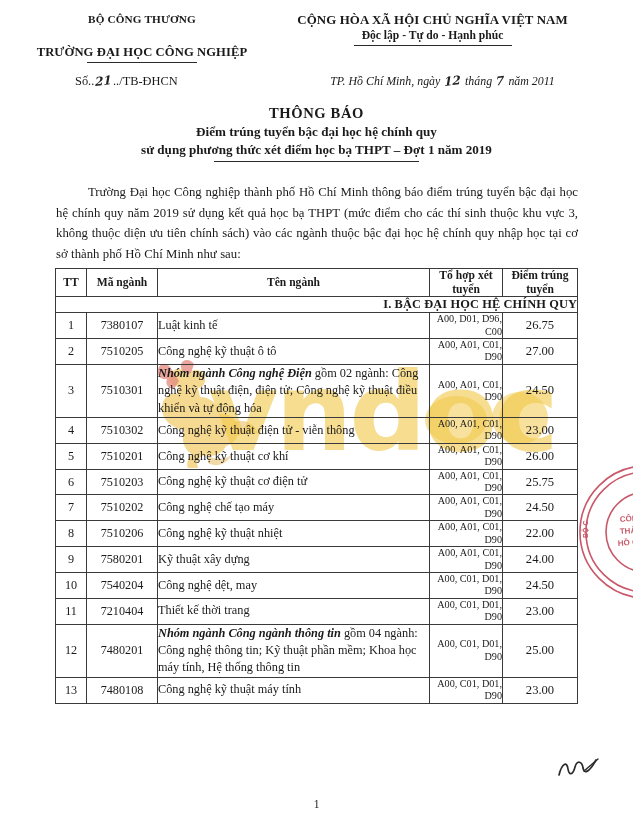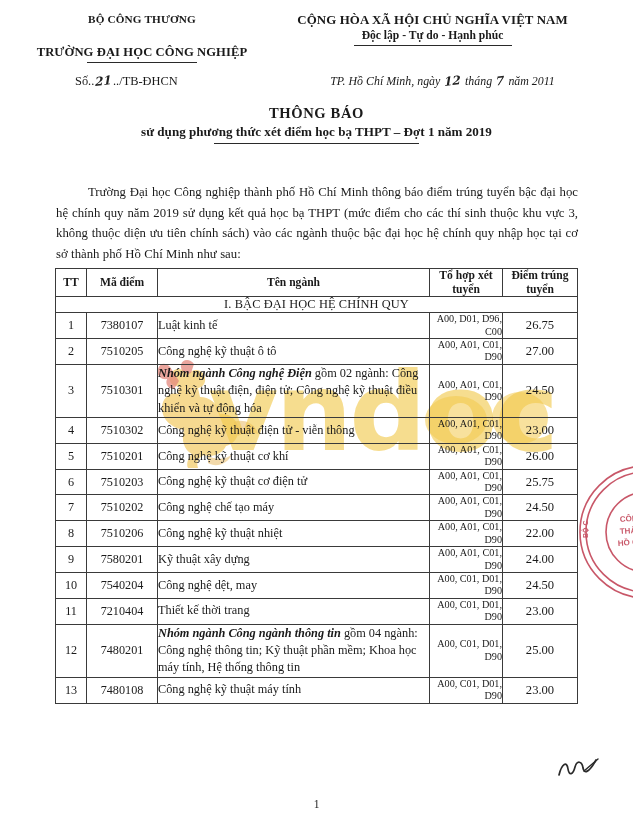--- a/index.html
+++ b/index.html
@@ -173,22 +173,22 @@
     line-height: 13.6px;
     padding: 5px 2px;
   }
   .c-tt   { width: 30px;  text-align: center; font-size: 12.2px; }
   .c-code { width: 70px;  text-align: center; font-size: 12.2px; }
   .c-name { width: 271px; text-align: left;   font-size: 12.3px; padding: 3px 7px 3px 8px; line-height: 17.4px; }
   .c-grp  { width: 72px;  text-align: right; font-size: 10.2px; line-height: 12.4px; padding: 3px 1px; }
   .c-pt   { width: 74px;  text-align: center; font-size: 12.6px; }
   td.section {
     font-size: 12.4px;
-    font-weight: normal;
-    text-align: center;
+    font-weight: bold;
+    text-align: right;
     padding: 4px 0 4px 8px;
     letter-spacing: .1px;
   }
   .grp-bold-italic { font-weight: bold; font-style: italic; }
 
   
   .pageno {
     position: absolute;
     top: 798px;
     left: 0;
@@ -280,20 +280,21 @@
       <span>TP. Hồ Chí Minh, ngày</span>
       <span class="hand">12</span>
       <span>tháng</span>
       <span class="hand">7</span>
       <span>năm 2011</span>
     </div>
   </div>
 
   <div class="titleblock">
     <div class="t-main">THÔNG BÁO</div>
+    <div class="t-sub1">Điểm trúng tuyển bậc đại học hệ chính quy</div>
     <div class="t-sub2">sử dụng phương thức xét điểm học bạ THPT – Đợt 1 năm 2019</div>
     <div class="rule rule-title"></div>
   </div>
 
   <div class="intro">Trường Đại học Công nghiệp thành phố Hồ Chí Minh thông báo điểm trúng tuyển bậc đại học hệ chính quy năm 2019 sử dụng kết quả học bạ THPT (mức điểm cho các thí sinh thuộc khu vực 3, không thuộc diện ưu tiên chính sách) vào các ngành thuộc bậc đại học hệ chính quy nhập học tại cơ sở thành phố Hồ Chí Minh như sau:</div>
 
   <div class="wm">
     <svg class="wm-logo" viewBox="0 0 120 118">
       <g fill="#f0c14a" opacity="0.85">
         <path d="M40 18 C33 10 24 12 22 20 C20 27 26 31 31 30 L30 38 C22 36 14 42 14 52 C14 64 24 72 36 74
@@ -314,21 +315,21 @@
   </div>
 
   <div class="hl" style="left:425px; top:396px; width:62px; height:48px;"></div>
   <div class="hl" style="left:492px; top:392px; width:56px; height:52px;"></div>
   <div class="hl" style="left:536px; top:400px; width:38px; height:38px; background:#fff; opacity:.0;"></div>
 
   <table class="score">
     <thead>
       <tr>
         <th class="hd c-tt">TT</th>
-        <th class="hd c-code">Mã điểm</th>
+        <th class="hd c-code">Mã ngành</th>
         <th class="hd c-name" style="text-align:center;">Tên ngành</th>
         <th class="hd c-grp">Tổ hợp xét tuyển</th>
         <th class="hd c-pt">Điểm trúng tuyển</th>
       </tr>
     </thead>
     <tbody id="tbody">
       <tr>
         <td class="section" colspan="5">I. BẬC ĐẠI HỌC HỆ CHÍNH QUY</td>
       </tr>
     <tr>

